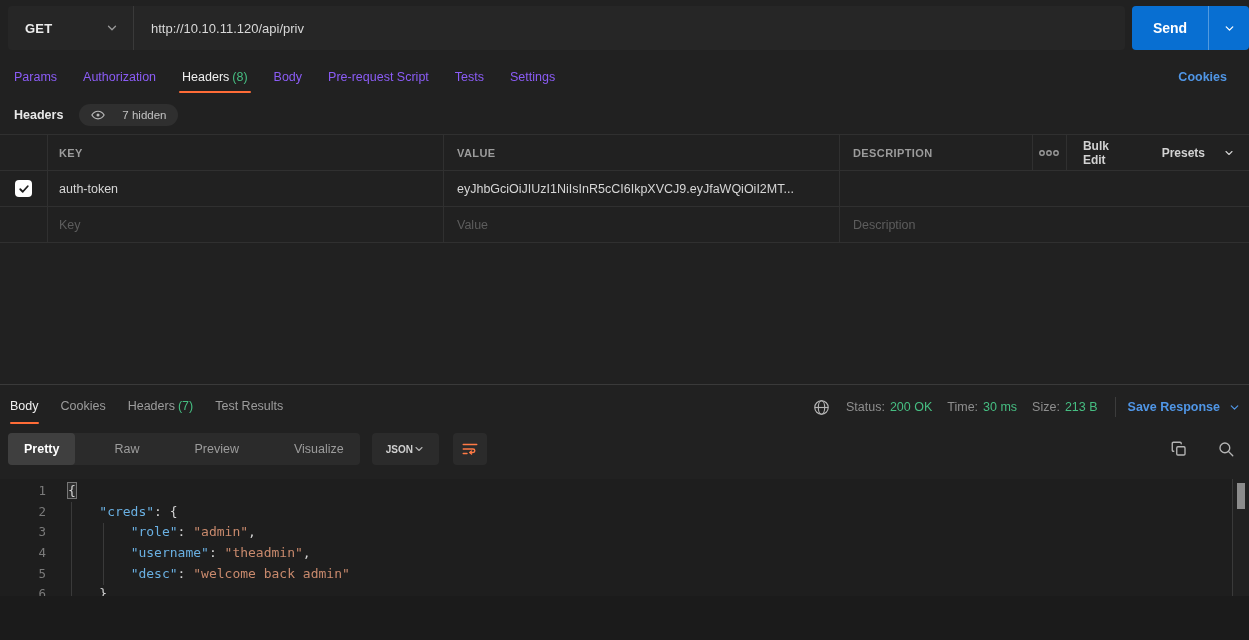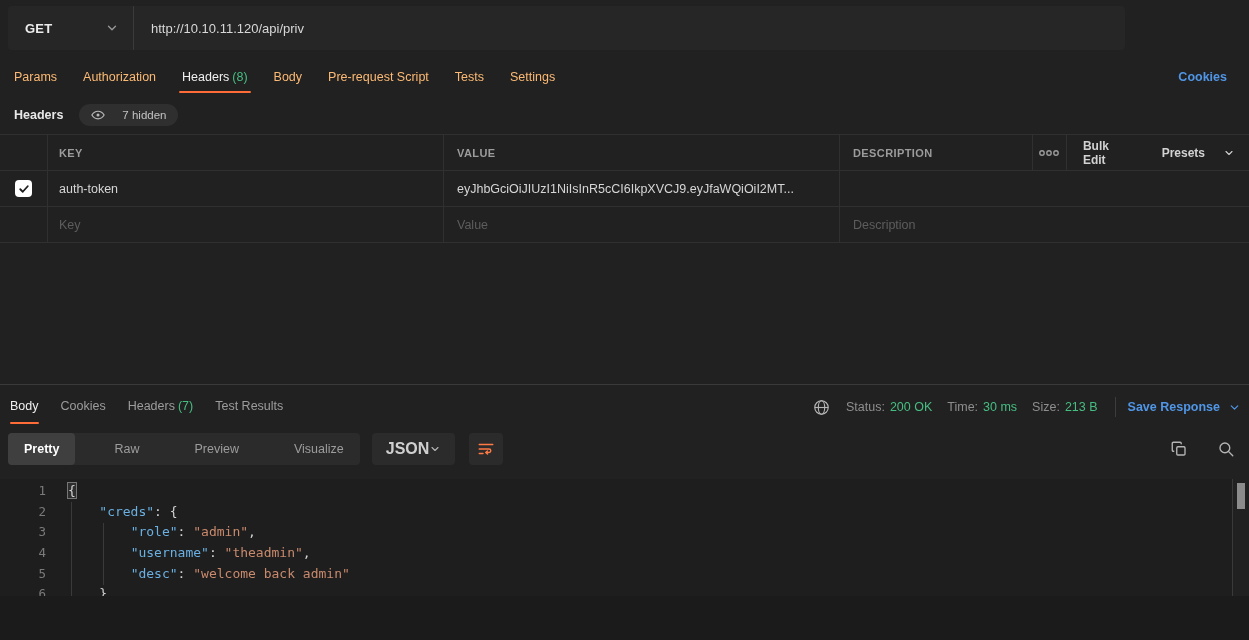--- a/index.html
+++ b/index.html
@@ -13,21 +13,21 @@
           padding:0 14px 0 17px;box-sizing:border-box;border-right:1px solid #3a3a3a;cursor:pointer;}
   .method .m{font-size:13px;font-weight:700;color:#ececec;letter-spacing:.2px;}
   .urltext{flex:1;display:flex;align-items:center;padding-left:17px;font-size:13px;color:#d8d8d8;}
   .sendbtn{position:absolute;top:6px;left:1132px;width:117px;height:44px;border-radius:4px;display:flex;overflow:hidden;}
   .send-main{flex:1;display:flex;align-items:center;justify-content:center;font-size:14px;font-weight:700;color:#fff;cursor:pointer;}
   .send-div{width:1px;background:rgba(255,255,255,.3);margin:0;}
   .send-caret{width:40px;display:flex;align-items:center;justify-content:center;cursor:pointer;}
 
   
   .reqtabs{position:absolute;top:62px;left:0;right:0;height:31px;display:flex;gap:26px;padding-left:14px;}
-  .rtab{position:relative;height:31px;line-height:30px;font-size:12.5px;color:#fdba74;cursor:pointer;white-space:nowrap;}
+  .rtab{position:relative;height:31px;line-height:30px;font-size:12.5px;color:#8b5cf6;cursor:pointer;white-space:nowrap;}
   .rtab.active{color:#f0f0f0;}
   .rtab.active::after{content:'';position:absolute;left:-3px;right:-3px;bottom:0;height:2px;border-radius:1px;background:#ff6c37;}
   .rtab .count{margin-left:3px;color:#46be82;}
   .cookies{position:absolute;top:62px;right:22px;line-height:30px;font-size:12.5px;font-weight:600;color:#5096e6;cursor:pointer;}
 
   
   .hmeta{position:absolute;top:103px;left:14px;height:24px;display:flex;align-items:center;gap:16px;}
   .hmeta .title{font-size:12.5px;font-weight:700;color:#e8e8e8;}
   .pill{display:flex;align-items:center;gap:17px;background:#2f2f2f;border-radius:12px;padding:4px 12px;cursor:pointer;}
   .pill .t{font-size:11.5px;color:#c2c2c2;}
@@ -65,21 +65,21 @@
   .vdiv{width:1px;height:20px;background:#3c3c3c;margin:0 12px 0 2px;}
   .save{display:flex;align-items:center;gap:8px;color:#5096e6;font-weight:600;cursor:pointer;}
   .globe{margin-right:16px;display:flex;align-items:center;cursor:pointer;}
 
   
   .rtoolbar{position:absolute;top:48px;left:8px;right:14px;height:32px;display:flex;align-items:center;}
   .seg{display:flex;background:#2b2b2b;border-radius:4px;height:32px;gap:23px;}
   .vtab{padding:0 16px;line-height:32px;font-size:12.5px;color:#9c9c9c;border-radius:4px;cursor:pointer;}
   .vtab.active{background:#3f3f3f;color:#fff;font-weight:600;}
   .jsondd{margin-left:12px;height:32px;background:#2b2b2b;border-radius:4px;display:flex;align-items:center;
-          padding:0 14px;font-size:16px;font-weight:600;color:#d0d0d0;cursor:pointer;}
+          padding:0 14px;font-size:10px;font-weight:600;color:#d0d0d0;cursor:pointer;}
   .wrapbtn{margin-left:14px;width:34px;height:32px;background:#2b2b2b;border-radius:4px;display:flex;align-items:center;justify-content:center;cursor:pointer;}
   .tb-right{margin-left:auto;display:flex;align-items:center;gap:29px;}
   .iconbtn{cursor:pointer;display:flex;}
 
   
   .code{position:absolute;top:94px;left:0;right:16px;bottom:0;background:#1e1e1e;padding-top:2px;
         font-family:"DejaVu Sans Mono",monospace;font-size:13px;}
   .cline{display:flex;height:20.7px;line-height:20.7px;}
   .ln{width:46px;flex:none;text-align:right;color:#7a7a7a;font-size:12.5px;}
   .lc{flex:1;margin-left:16px;padding-left:6px;white-space:pre;color:#d4d4d4;}
@@ -108,20 +108,31 @@
       <span class="m">GET</span>
       <span>
         <svg width="14" height="14" viewBox="0 0 24 24" fill="none" stroke="#9a9a9a" stroke-width="2.2" stroke-linecap="round" stroke-linejoin="round">
             <polyline points="6 9 12 15 18 9"></polyline>
           </svg>
       </span>
     </div>
     <div class="urltext">http://10.10.11.120/api/priv</div>
   </div>
 
+  <div class="sendbtn" style="background:#086fd2;">
+    <div class="send-main">Send</div>
+    <div class="send-div"></div>
+    <div class="send-caret">
+      <span>
+        <svg width="13" height="13" viewBox="0 0 24 24" fill="none" stroke="#ffffff" stroke-width="2.4" stroke-linecap="round" stroke-linejoin="round">
+            <polyline points="6 9 12 15 18 9"></polyline>
+          </svg>
+      </span>
+    </div>
+  </div>
 
   <div class="reqtabs" id="req-tabs">
       <div class="rtab"><span>Params</span></div>
       <div class="rtab"><span>Authorization</span></div>
       <div class="rtab active"><span>Headers</span><span class="count">(8)</span></div>
       <div class="rtab"><span>Body</span></div>
       <div class="rtab"><span>Pre-request Script</span></div>
       <div class="rtab"><span>Tests</span></div>
       <div class="rtab"><span>Settings</span></div>
     </div>

